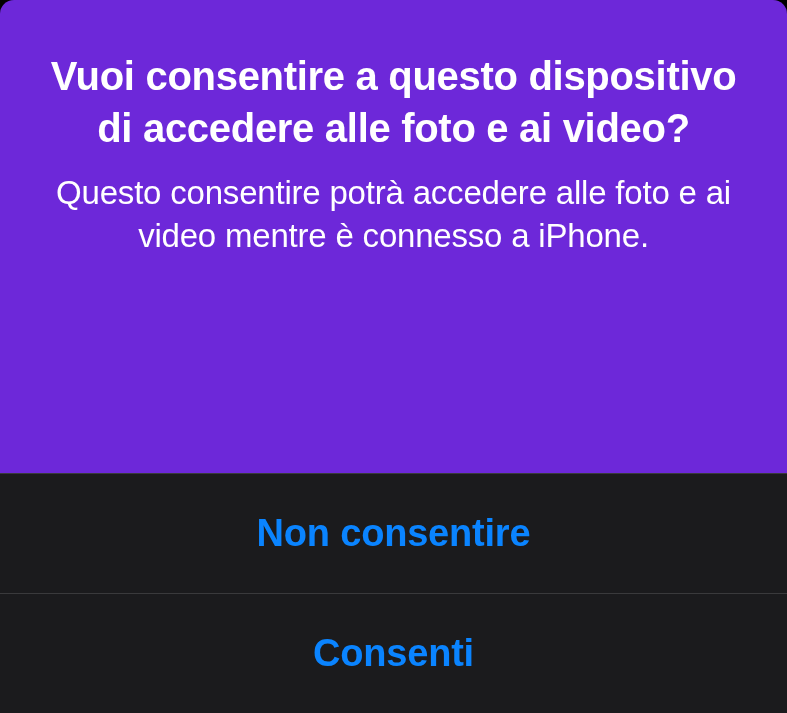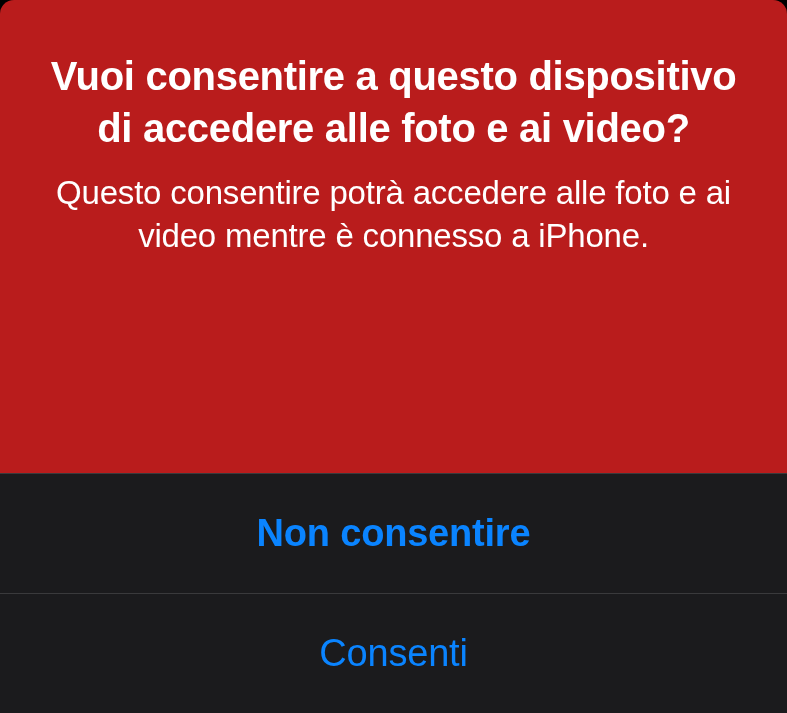--- a/index.html
+++ b/index.html
@@ -12,21 +12,21 @@
       width: 787px;
       height: 713px;
       background-color: #000000;
       font-family: -apple-system, BlinkMacSystemFont, "SF Pro Display", "Helvetica Neue", sans-serif;
       overflow: hidden;
     }
     
     .alert-container {
       width: 100%;
       height: 100%;
-      background-color: #b91c1c;
+      background-color: #6d28d9;
       display: flex;
       flex-direction: column;
       border-radius: 14px;
     }
     
     .alert-content {
       padding: 50px 40px 70px 40px;
       text-align: center;
       flex: 1;
       display: flex;
@@ -65,21 +65,21 @@
       align-items: center;
       justify-content: center;
       letter-spacing: -0.2px;
     }
     
     .alert-button.primary {
       font-weight: 600;
     }
     
     .alert-button.secondary {
-      font-weight: 400;
+      font-weight: 700;
     }
   </style>
 </head>
 <body>
 
 <div class="alert-container">
   <div class="alert-content">
     <h1 class="alert-title">Vuoi consentire a questo dispositivo di accedere alle foto e ai video?</h1>
     <p class="alert-message">Questo consentire potrà accedere alle foto e ai video mentre è connesso a iPhone.</p>
   </div>

